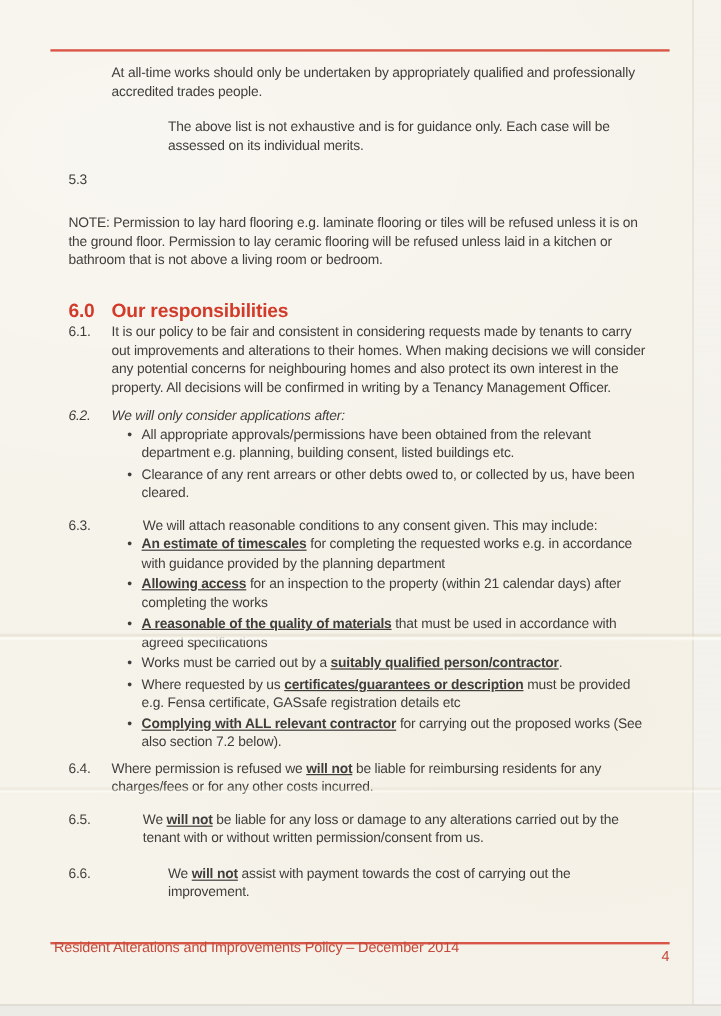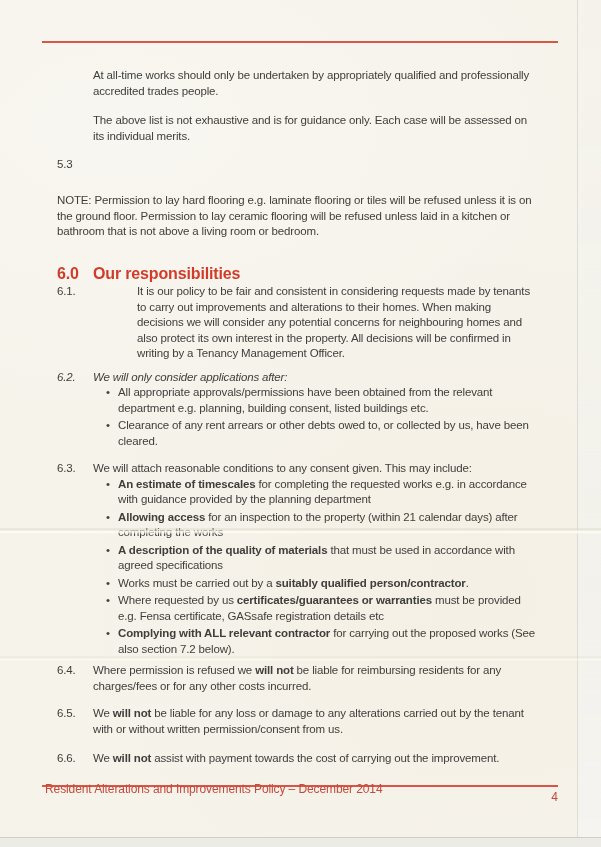--- a/index.html
+++ b/index.html
@@ -13,31 +13,31 @@
     background:
       radial-gradient(ellipse 800px 500px at 20% 15%, rgba(255,255,255,0.28), transparent 60%),
       radial-gradient(ellipse 700px 600px at 80% 70%, rgba(233,225,200,0.18), transparent 60%),
       var(--bg);
   }
   
   .rule{position:absolute; left:42px; width:516px; height:2px; background:var(--red); opacity:.85;}
   #top-rule{top:41px;}
   #footer-rule{top:785px;}
   
-  #content{position:absolute; left:57px; top:68px; width:483px;
+  #content{position:absolute; left:57px; top:54px; width:483px;
     font-size:11.5px; letter-spacing:-0.15px; line-height:15.5px;}
   .para{display:flex;}
   .num{flex:0 0 36px; width:36px;}
   .ptext{flex:1; min-width:0;}
-  .b{font-weight:bold;}
+  .b{font-weight:bold;text-decoration:underline;}
   .heading{color:var(--red); font-weight:bold; font-size:16px;}
   
-  .mt14{margin-top:14px;} .mt13{margin-top:13px;flex-direction:column;} .mt26{margin-top:26px;}
-  .mt3{margin-top:3px;gap:44px;} .mt8{margin-top:8px;font-style:italic;} .mt9{margin-top:9px;}
-  .mt12{margin-top:12px;} .mt10{margin-top:10px;} .mt6{margin-top:6px;}
+  .mt14{margin-top:14px;gap:47px;} .mt13{margin-top:13px;flex-direction:column;} .mt26{margin-top:26px;}
+  .mt3{margin-top:3px;} .mt8{margin-top:8px;font-style:italic;} .mt9{margin-top:9px;}
+  .mt12{margin-top:12px;gap:26px;} .mt10{margin-top:10px;} .mt6{margin-top:6px;}
   
   .bullets{margin:0 0 0 49px; padding:0; list-style:none;}
   .bullet{display:flex; margin-top:2px;}
   .bullet:first-child{margin-top:0;}
   .marker{flex:0 0 12px; width:12px;}
   .btext{flex:1; min-width:0;}
   
   #footer-title{position:absolute; left:45px; top:782px; color:var(--footer-red); font-size:12px; letter-spacing:-0.1px;}
   #footer-page{position:absolute; right:43px; top:790px; color:var(--footer-red); font-size:12px;}
   
@@ -113,29 +113,29 @@
       <li class="bullet">
         <span class="marker">•</span>
         <span class="btext"><span class="b">An estimate of timescales</span><span> for completing the requested works e.g. in accordance with guidance provided by the planning department</span></span>
       </li>
       <li class="bullet">
         <span class="marker">•</span>
         <span class="btext"><span class="b">Allowing access</span><span> for an inspection to the property (within 21 calendar days) after completing the works</span></span>
       </li>
       <li class="bullet">
         <span class="marker">•</span>
-        <span class="btext"><span class="b">A description of the quality of materials</span><span> that must be used in accordance with agreed specifications</span></span>
+        <span class="btext"><span class="b">A reasonable of the quality of materials</span><span> that must be used in accordance with agreed specifications</span></span>
       </li>
       <li class="bullet">
         <span class="marker">•</span>
         <span class="btext"><span>Works must be carried out by a </span><span class="b">suitably qualified person/contractor</span><span>.</span></span>
       </li>
       <li class="bullet">
         <span class="marker">•</span>
-        <span class="btext"><span>Where requested by us </span><span class="b">certificates/guarantees or warranties</span><span> must be provided e.g. Fensa certificate, GASsafe registration details etc</span></span>
+        <span class="btext"><span>Where requested by us </span><span class="b">certificates/guarantees or description</span><span> must be provided e.g. Fensa certificate, GASsafe registration details etc</span></span>
       </li>
       <li class="bullet">
         <span class="marker">•</span>
         <span class="btext"><span class="b">Complying with ALL relevant contractor</span><span> for carrying out the proposed works (See also section 7.2 below).</span></span>
       </li>
     </ul>
 
     <div class="para mt6">
       <span class="num">6.4.</span>
       <div class="ptext"><span>Where permission is refused we </span><span class="b">will not</span><span> be liable for reimbursing residents for any charges/fees or for any other costs incurred.</span></div>

